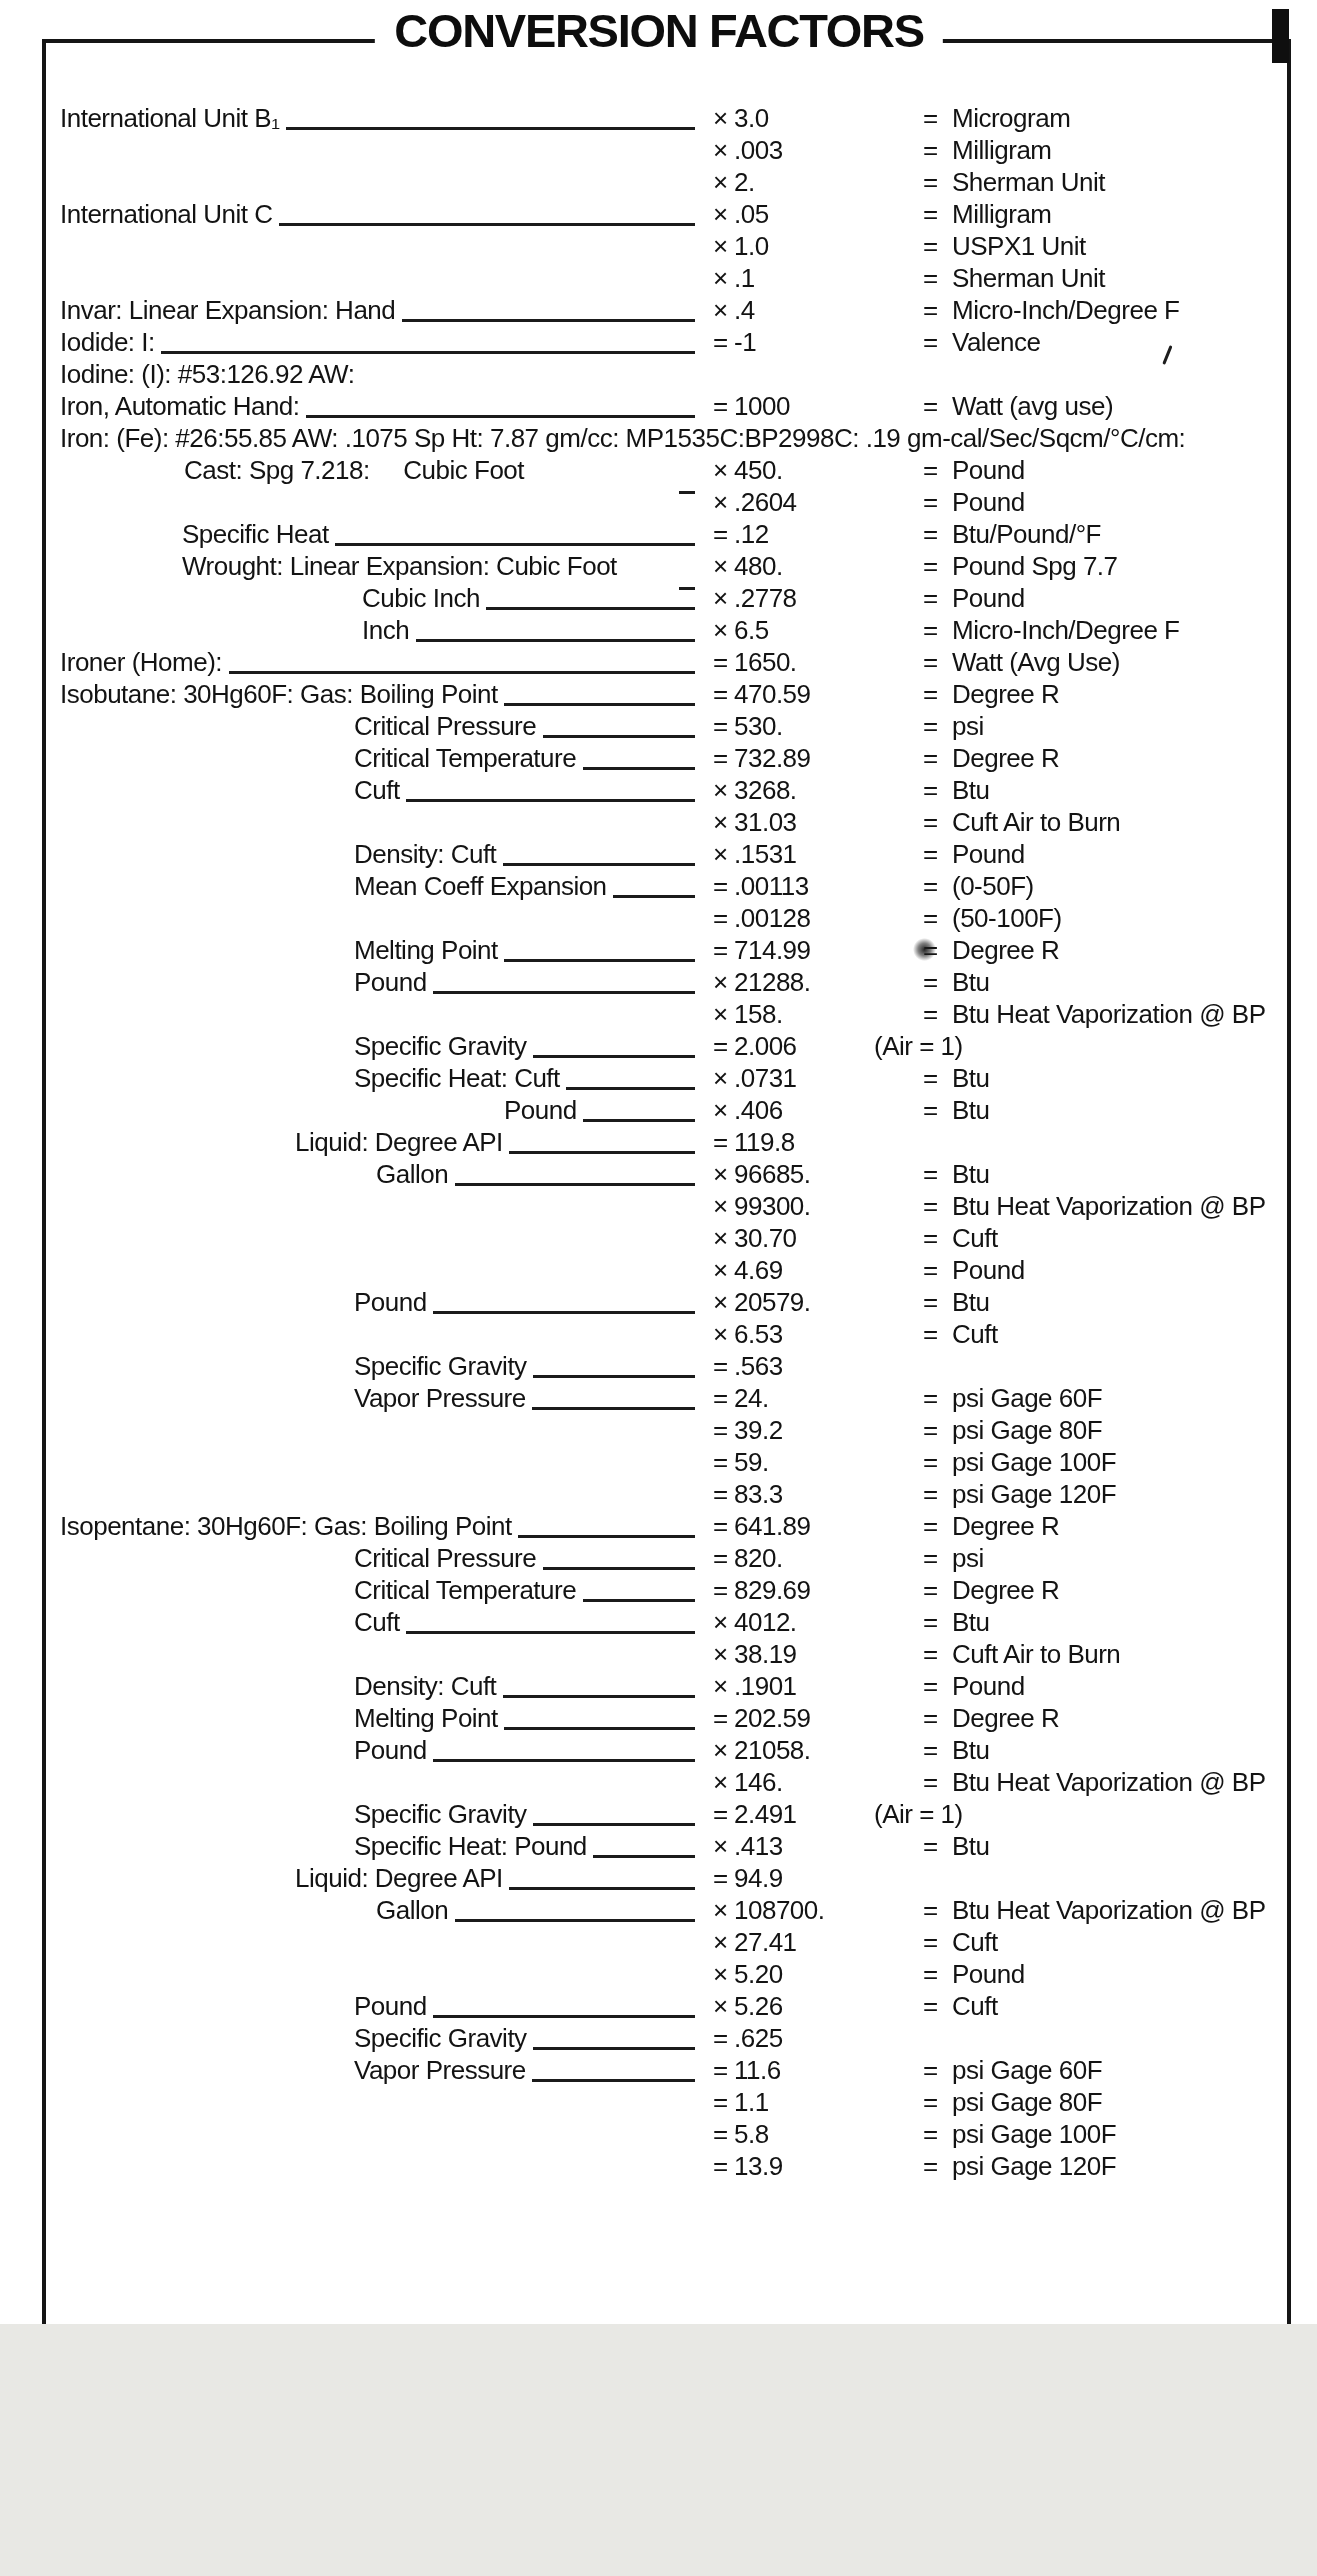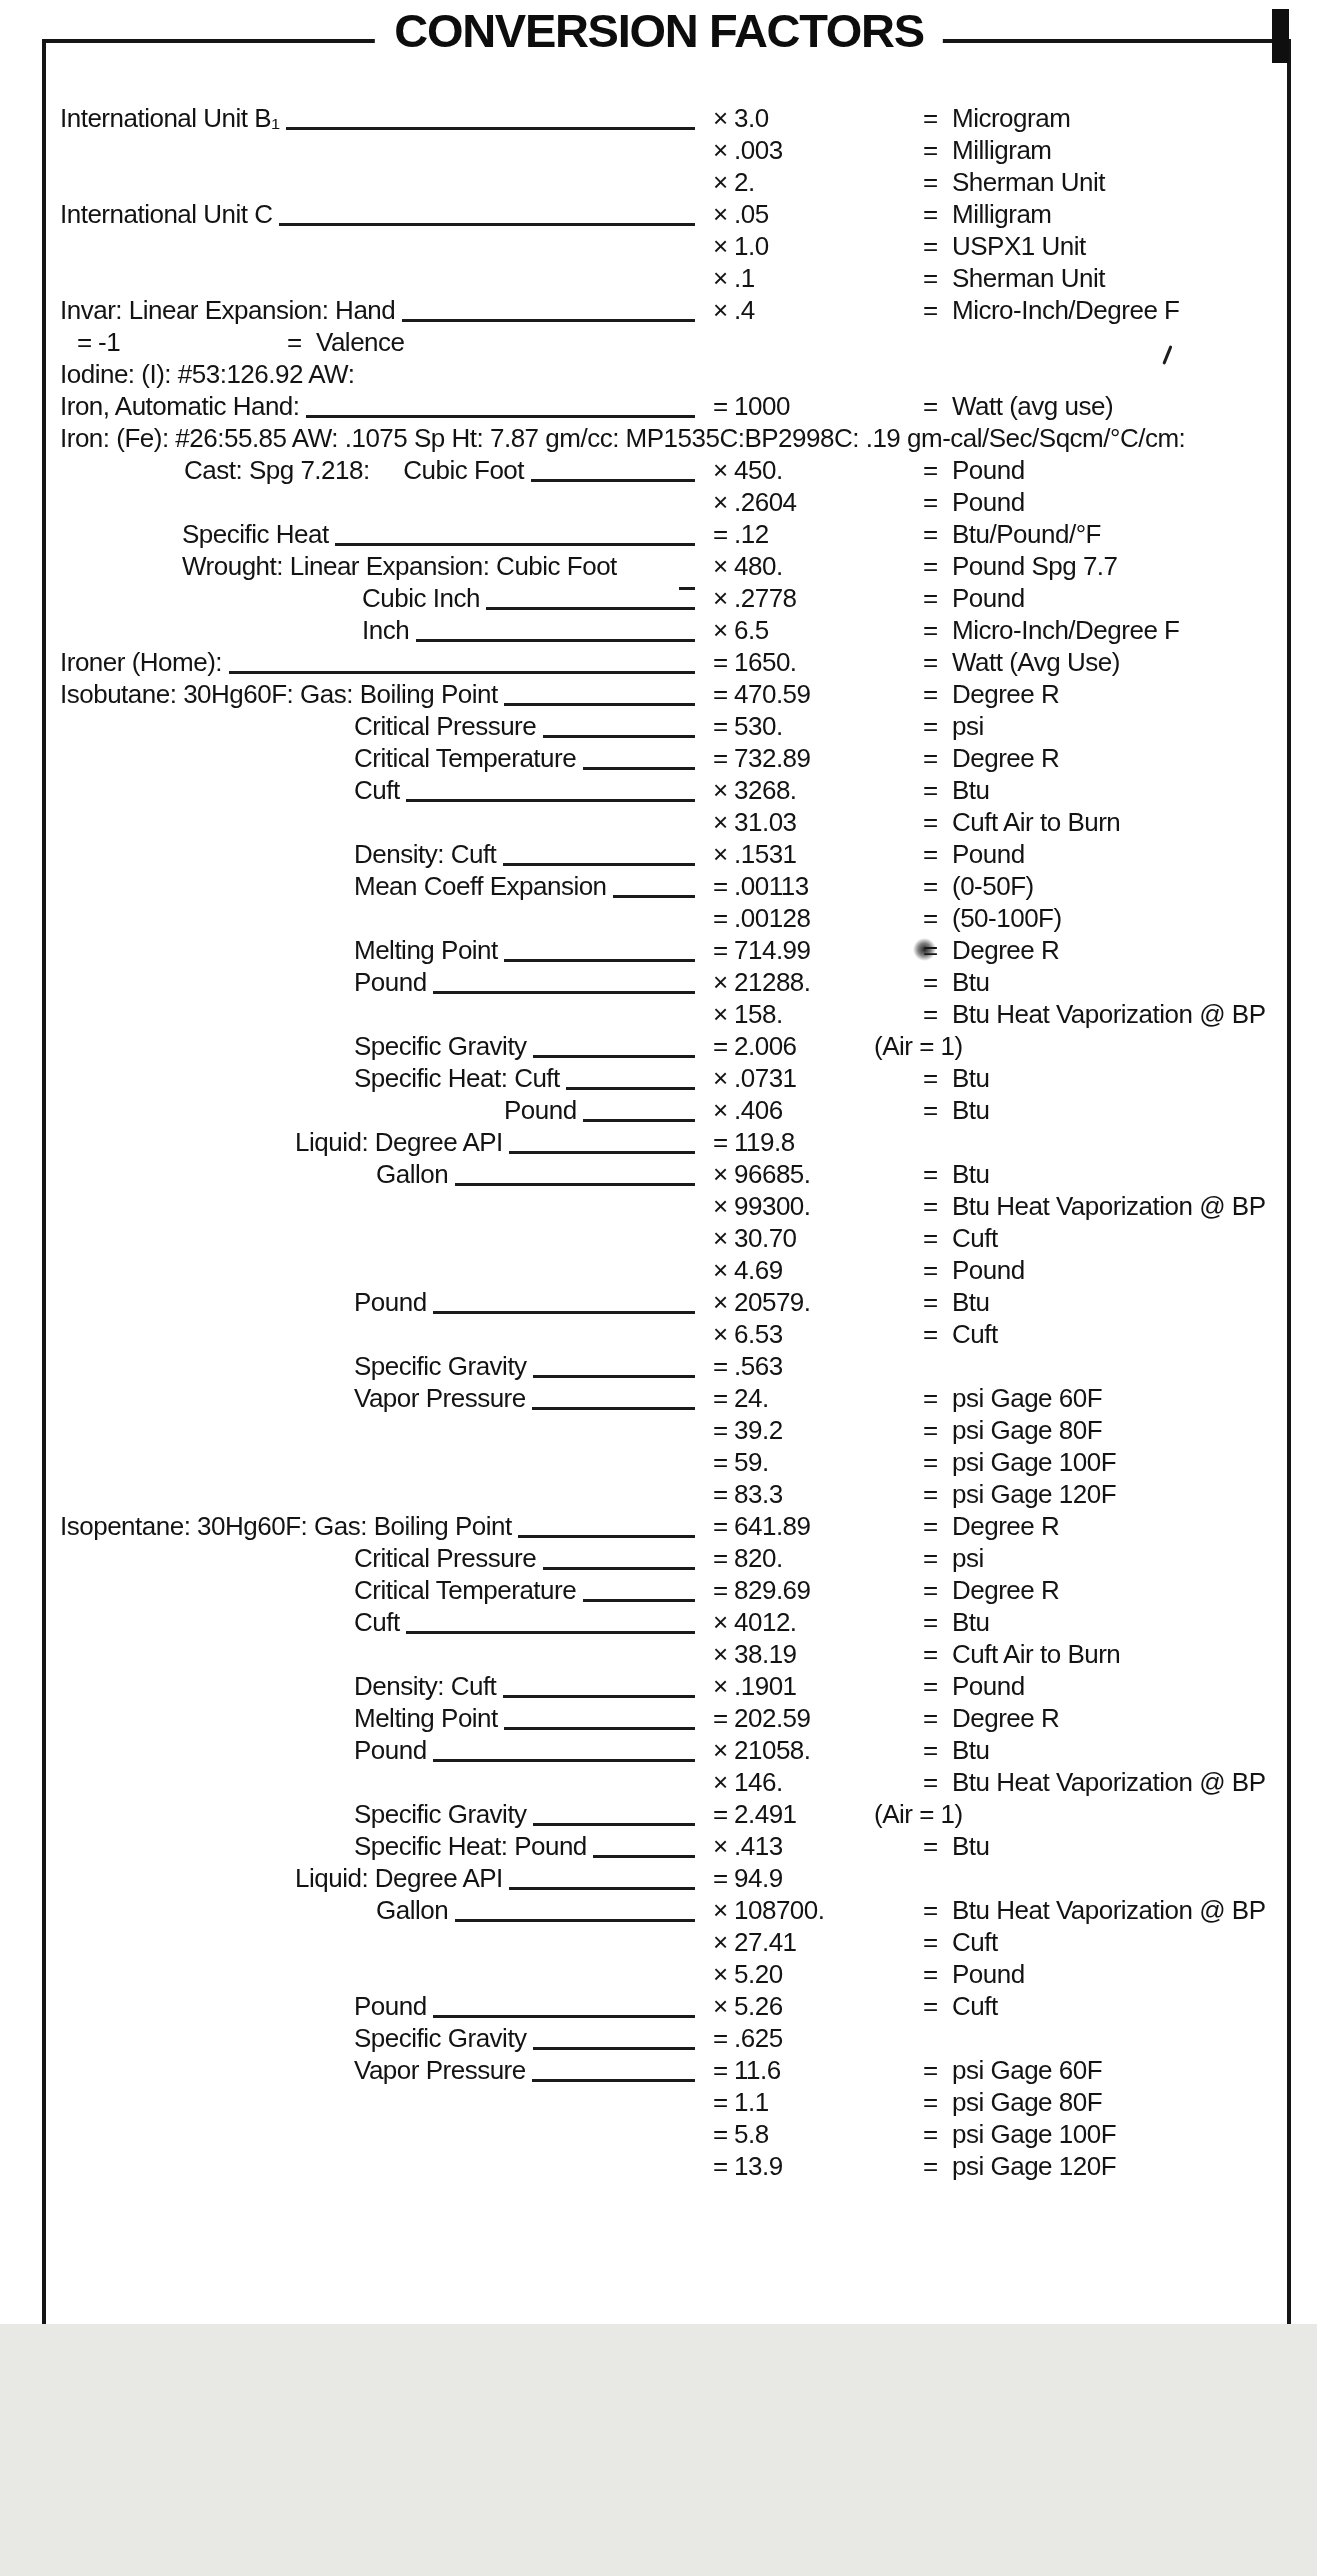--- a/index.html
+++ b/index.html
@@ -151,20 +151,24 @@
           <span class="op">×</span>
           <span class="num">.4</span>
         </div>
         <div class="mid"></div>
         <div class="unit">
           <span class="uop">=</span>
           <span class="unit-text">Micro-Inch/Degree F</span>
         </div>
       </div>
       <div class="row">
+        <div class="labelwrap">
+          <span class="label">Iodide: I:</span>
+          <span class="leader"></span>
+        </div>
         <div class="val">
           <span class="op">=</span>
           <span class="num">-1</span>
         </div>
         <div class="mid"></div>
         <div class="unit">
           <span class="uop">=</span>
           <span class="unit-text">Valence</span>
         </div>
       </div>
@@ -187,21 +191,21 @@
           <span class="uop">=</span>
           <span class="unit-text">Watt (avg use)</span>
         </div>
       </div>
       <div class="row">
         <div class="labelwrap full">
           <span class="label">Iron: (Fe): #26:55.85 AW: .1075 Sp Ht: 7.87 gm/cc: MP1535C:BP2998C: .19 gm-cal/Sec/Sqcm/°C/cm:</span>
         </div>
       </div>
       <div class="row">
-        <div class="labelwrap" style="padding-left: 124px;">
+        <div class="labelwrap" style="padding-left: 124px; flex-direction: column;">
           <span class="label">Cast: Spg 7.218:&nbsp;&nbsp;&nbsp;&nbsp;&nbsp;Cubic Foot</span>
           <span class="leader"></span>
         </div>
         <div class="val">
           <span class="op">×</span>
           <span class="num">450.</span>
         </div>
         <div class="mid"></div>
         <div class="unit">
           <span class="uop">=</span>

